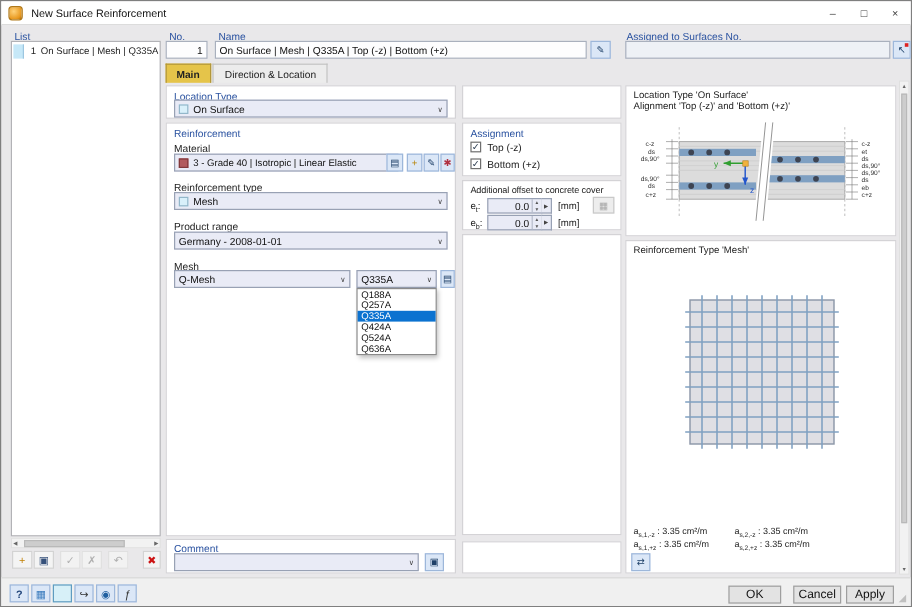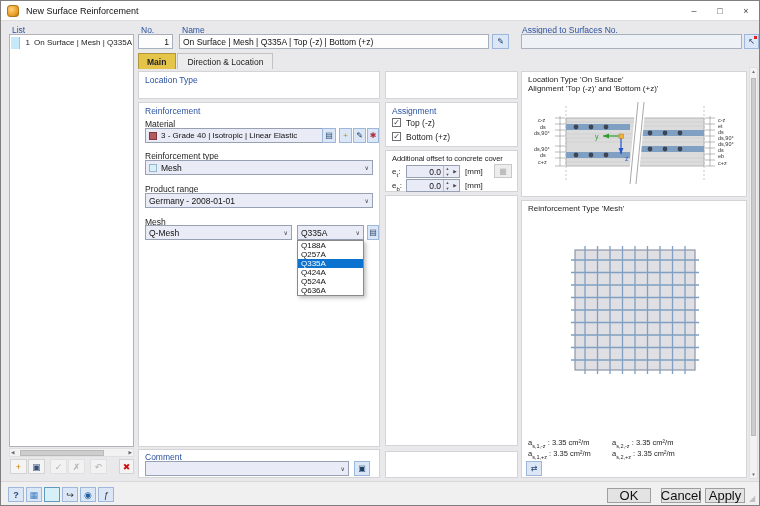--- a/index.html
+++ b/index.html
@@ -23,21 +23,21 @@
   .tabs{position:absolute;display:flex;align-items:flex-end;}
   .tab{height:16px;display:flex;align-items:center;padding:0 9px;font-size:8.5px;border:1px solid #c2c2c2;border-bottom:none;background:#ececec;color:#222;margin-right:1px;white-space:nowrap;}
   .tab.act{background:#e5c44a;border-color:#b2973a;font-weight:bold;color:#222;padding-left:8px;}
   .cbrow{position:absolute;display:flex;align-items:center;height:11px;}
   .cb{width:9px;height:9px;border:1px solid #6f6f6f;background:#fff;font-size:8px;line-height:8px;text-align:center;color:#2b3c50;margin-right:5px;flex:none;}
   .spin{position:absolute;height:13px;background:#e9ebf6;border:1px solid #98a1b4;display:flex;align-items:stretch;font-size:8.5px;color:#111;}
   .spin .val{flex:1;display:flex;align-items:center;justify-content:flex-end;padding-right:2px;padding-left:8px;}
   .spin .ud{width:8px;display:flex;flex-direction:column;border-left:1px solid #b6bccb;}
   .spin .ud span{flex:1;font-size:4px;line-height:5px;text-align:center;color:#555;}
   .optb{position:absolute;width:9px;height:13px;display:flex;align-items:center;justify-content:center;font-size:4.5px;color:#444;background:#e9ebf6;border:1px solid #98a1b4;border-left:none;}
-  .btn{position:absolute;height:15px;background:#e3e3e3;border:1px solid #9f9f9f;font-size:13px;color:#111;display:flex;align-items:center;justify-content:center;}
+  .btn{position:absolute;height:15px;background:#e3e3e3;border:1px solid #9f9f9f;font-size:10px;color:#111;display:flex;align-items:center;justify-content:center;}
   .ditem{height:9px;display:flex;align-items:center;padding:0 3px;font-size:8px;color:#111;}
   .ditem.sel{background:#0b72d0;color:#fff;}
   sub{font-size:6px;}
   .ar{position:absolute;font-size:7.5px;color:#1d1d1d;white-space:nowrap;}
   .ar sub{font-size:5.5px;}
   .sbar{position:absolute;background:#f2f2f2;border:1px solid #e0e0e0;}
   .sarr{position:absolute;left:0;width:100%;font-size:4.5px;color:#666;text-align:center;}
   .sthumb{position:absolute;background:#cdcdcd;border:1px solid #b9b9b9;}
   .tbtn{position:absolute;width:17px;height:15px;background:#f4f4f4;border:1px solid #d3d3d3;display:flex;align-items:center;justify-content:center;font-size:9px;}
   .tbtn.dis{color:#b0b0b0;background:#f2f2f2;border-color:#e0e0e0;}
@@ -111,20 +111,25 @@
     <span style="position:absolute;right:1px;top:1px;width:3px;height:3px;background:#d22;"></span>
   </div>
 
   <div class="tabs" style="left:137px;top:52px;">
     <div class="tab act">Main</div>
     <div class="tab">Direction &amp; Location</div>
   </div>
 
   <div class="panel" style="left:137px;top:70px;width:242px;height:28px;">
     <div class="hdr" style="left:6px;top:3px;">Location Type</div>
+    <div class="combo" style="left:6px;top:11px;width:228px;">
+      <span class="sw"></span>
+      <span>On Surface</span>
+      <span class="chev">∨</span>
+    </div>
   </div>
 
   <div class="panel" style="left:137px;top:101px;width:242px;height:345px;">
     <div class="hdr" style="left:6px;top:3px;">Reinforcement</div>
     <div class="lb" style="left:6px;top:16px;">Material</div>
     <div class="combo" style="left:6px;top:25px;width:187px;font-size:8px;">
       <span class="sw mat"></span>
       <span>3 - Grade 40 | Isotropic | Linear Elastic</span>
       <span class="chev">∨</span>
     </div>

